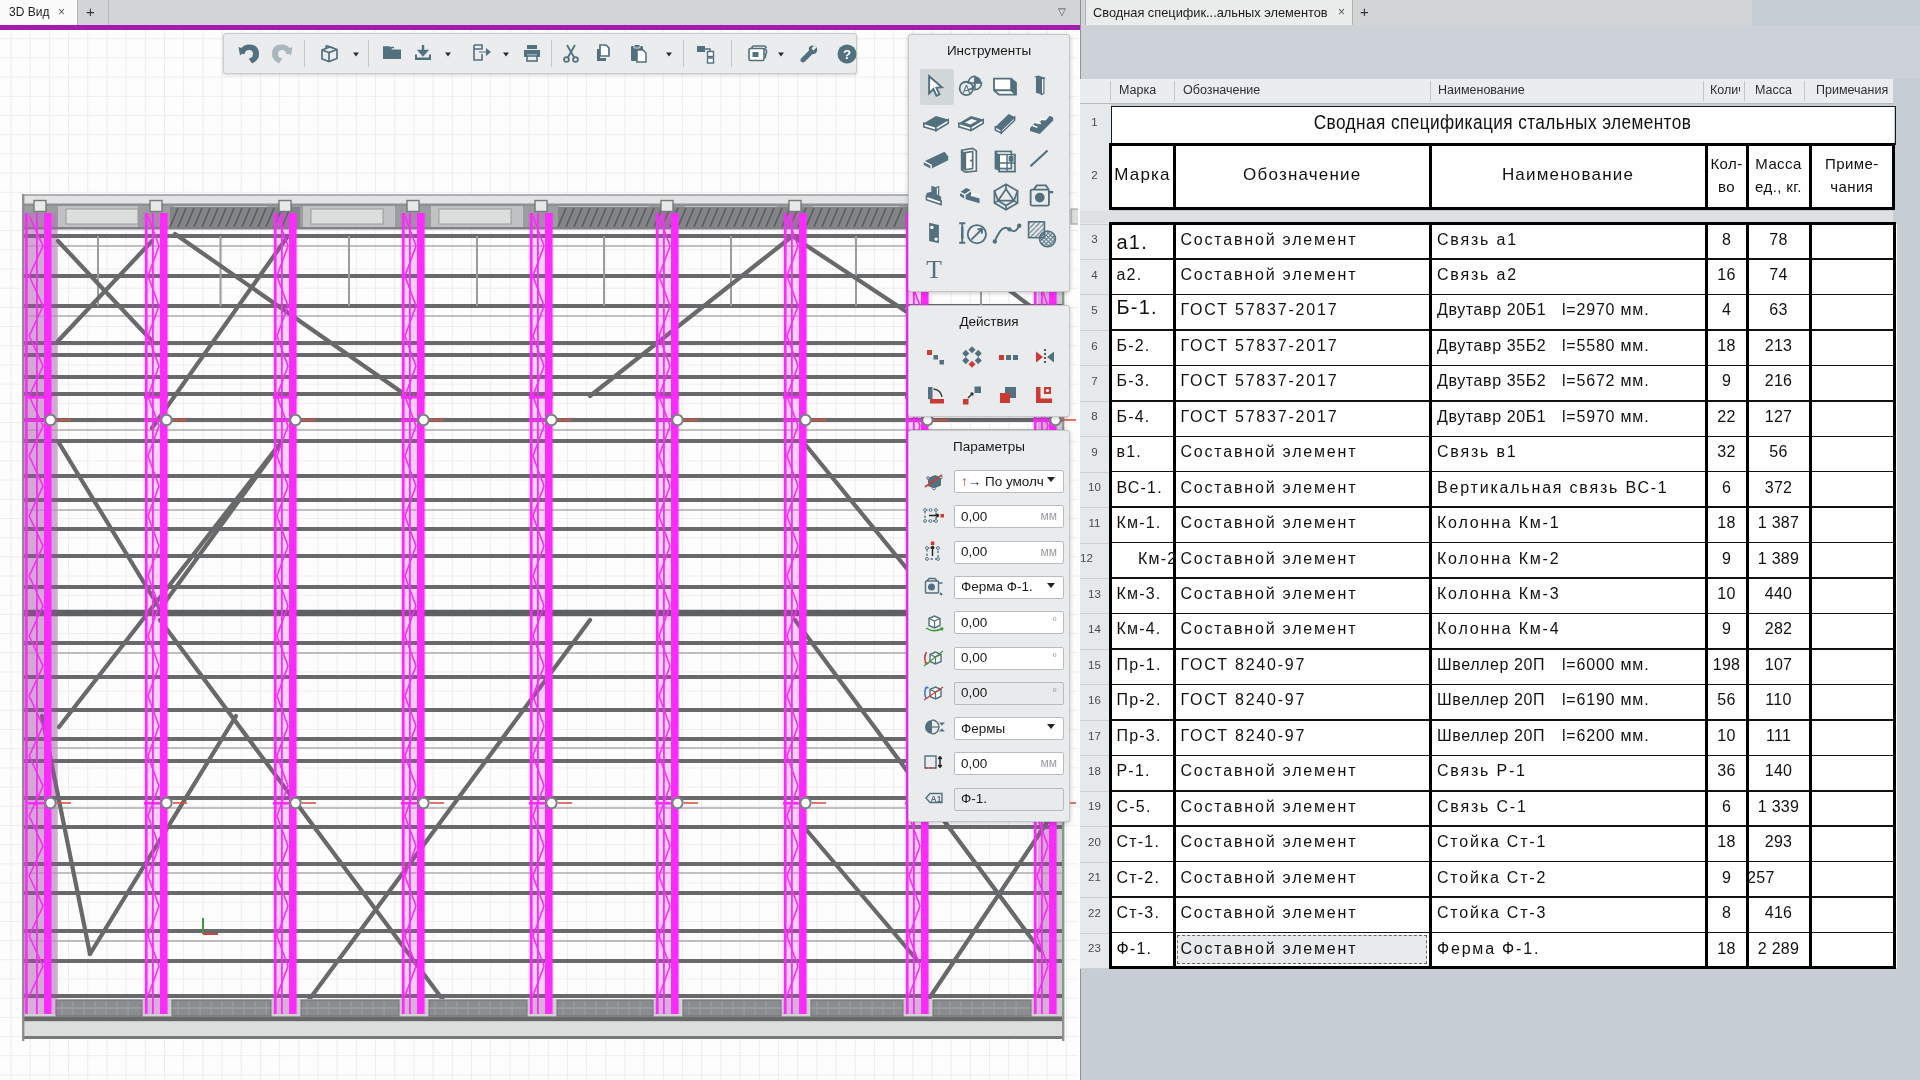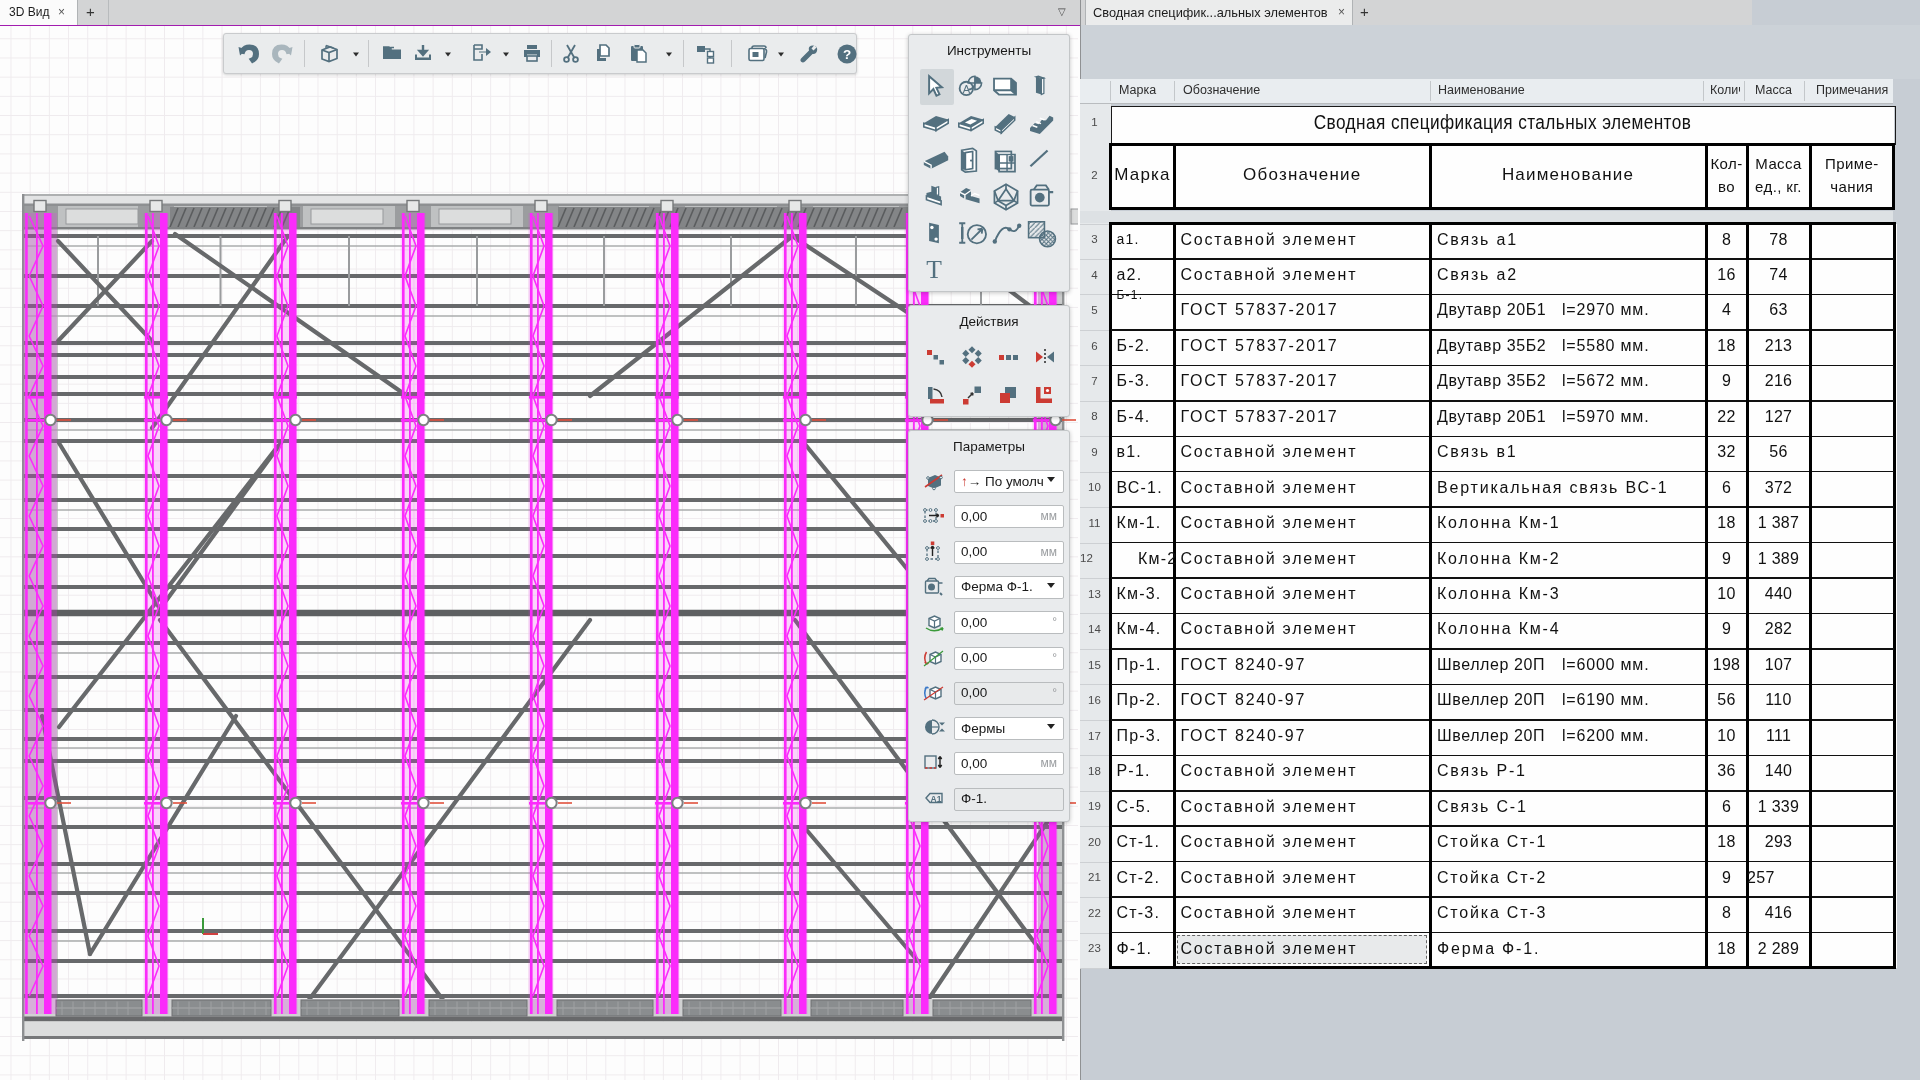--- a/index.html
+++ b/index.html
@@ -366,21 +366,21 @@
 <line x1="1062" y1="420" x2="1076" y2="420" stroke="#e0503c" stroke-width="1.6"></line>
 <circle cx="1055.5" cy="420" r="5.2" fill="#fff" stroke="#7d8082" stroke-width="2"></circle>
 <line x1="1062" y1="803" x2="1076" y2="803" stroke="#e0503c" stroke-width="1.6"></line>
 <circle cx="1055.5" cy="803" r="5.2" fill="#fff" stroke="#7d8082" stroke-width="2"></circle>
 <line x1="203" y1="918" x2="203" y2="934" stroke="#3a9a3a" stroke-width="2"></line>
 <line x1="203" y1="934" x2="218" y2="934" stroke="#d04040" stroke-width="2"></line>
 </svg>
     </div>
 </div>
 
-<div style="position:absolute;left:0;top:0;width:1080px;height:25px;background:#d3d4d5;border-bottom:1px solid #a21caf">
+<div style="position:absolute;left:0;top:0;width:1080px;height:25px;background:#d3d4d5;border-bottom:5px solid #a21caf">
  <div style="position:absolute;left:0;top:0;width:77px;height:25px;background:#fbfbfb;border-right:1px solid #b0b3b5"></div>
  <div style="position:absolute;left:9px;top:5px;font-size:12px;color:#1c1c1c">3D Вид</div>
  <div style="position:absolute;left:58px;top:5px;font-size:12px;color:#555">×</div>
  <div style="position:absolute;left:78px;top:0;width:30px;height:25px;border-right:1px solid #b8bbbd"></div>
  <div style="position:absolute;left:86px;top:3px;font-size:15px;color:#333">+</div>
  <div style="position:absolute;left:1058px;top:6px;font-size:10px;color:#444">▽</div>
 </div>
 
 <div style="position:absolute;left:223px;top:33px;width:632px;height:39px;background:#eaeced;border:1px solid #c9cbcd;border-radius:3px;box-shadow:0 1px 3px rgba(0,0,0,.18)">
 <div style="position:absolute;left:12px;top:8px">
@@ -980,31 +980,31 @@
 <div style="position:absolute;left:1110.5px;top:825.45px;width:783.0px;height:1.5px;background:#111"></div>
 <div style="position:absolute;left:1110.5px;top:860.9px;width:783.0px;height:1.5px;background:#111"></div>
 <div style="position:absolute;left:1110.5px;top:896.35px;width:783.0px;height:1.5px;background:#111"></div>
 <div style="position:absolute;left:1110.5px;top:931.8px;width:783.0px;height:1.5px;background:#111"></div>
 <div style="position:absolute;left:1173.0px;top:223.5px;width:3px;height:744.45px;background:#000"></div>
 <div style="position:absolute;left:1428.5px;top:223.5px;width:3px;height:744.45px;background:#000"></div>
 <div style="position:absolute;left:1704.5px;top:223.5px;width:3px;height:744.45px;background:#000"></div>
 <div style="position:absolute;left:1745.5px;top:223.5px;width:3px;height:744.45px;background:#000"></div>
 <div style="position:absolute;left:1808.5px;top:223.5px;width:3px;height:744.45px;background:#000"></div>
 <div style="position:absolute;left:1176.5px;top:934.5px;width:250.5px;height:29.450000000000003px;background:#e8eaeb;border:1.5px dashed #666;box-sizing:border-box"></div>
-<div class="cad" style="position:absolute;left:1116.5px;top:230.5px;font-size:14px;letter-spacing:1.2px">a1.</div>
+<div class="cad" style="position:absolute;left:1116.5px;top:230.5px;font-size:20px;letter-spacing:1.2px">a1.</div>
 <div class="cad" style="position:absolute;left:1180.5px;top:230.5px;font-size:16px;letter-spacing:1.8px">Составной элемент</div>
 <div class="cad" style="position:absolute;left:1437px;top:230.5px;font-size:16px;letter-spacing:1.8px">Связь a1</div>
 <div class="cad" style="position:absolute;left:1706px;top:230.5px;width:41px;text-align:center;font-size:16px;letter-spacing:0.3px">8</div>
 <div class="cad" style="position:absolute;left:1747px;top:230.5px;width:63px;text-align:center;font-size:16px;letter-spacing:0.3px">78</div>
 <div class="cad" style="position:absolute;left:1116.5px;top:265.95px;font-size:16px;letter-spacing:1.2px">a2.</div>
 <div class="cad" style="position:absolute;left:1180.5px;top:265.95px;font-size:16px;letter-spacing:1.8px">Составной элемент</div>
 <div class="cad" style="position:absolute;left:1437px;top:265.95px;font-size:16px;letter-spacing:1.8px">Связь a2</div>
 <div class="cad" style="position:absolute;left:1706px;top:265.95px;width:41px;text-align:center;font-size:16px;letter-spacing:0.3px">16</div>
 <div class="cad" style="position:absolute;left:1747px;top:265.95px;width:63px;text-align:center;font-size:16px;letter-spacing:0.3px">74</div>
-<div class="cad" style="position:absolute;left:1116.5px;top:288px;font-size:12px;letter-spacing:1.2px">Б-1.</div>
+<div class="cad" style="position:absolute;left:1116.5px;top:296px;font-size:20px;letter-spacing:1.2px">Б-1.</div>
 <div class="cad" style="position:absolute;left:1180.5px;top:301.4px;font-size:16px;letter-spacing:1.8px">ГОСТ 57837-2017</div>
 <div class="cad" style="position:absolute;left:1437px;top:301.4px;font-size:16px;letter-spacing:0.6px">Двутавр 20Б1</div>
 <div class="cad" style="position:absolute;left:1562px;top:301.4px;font-size:16px;letter-spacing:0.8px">l=2970 мм.</div>
 <div class="cad" style="position:absolute;left:1706px;top:301.4px;width:41px;text-align:center;font-size:16px;letter-spacing:0.3px">4</div>
 <div class="cad" style="position:absolute;left:1747px;top:301.4px;width:63px;text-align:center;font-size:16px;letter-spacing:0.3px">63</div>
 <div class="cad" style="position:absolute;left:1116.5px;top:336.85px;font-size:16px;letter-spacing:1.2px">Б-2.</div>
 <div class="cad" style="position:absolute;left:1180.5px;top:336.85px;font-size:16px;letter-spacing:1.8px">ГОСТ 57837-2017</div>
 <div class="cad" style="position:absolute;left:1437px;top:336.85px;font-size:16px;letter-spacing:0.6px">Двутавр 35Б2</div>
 <div class="cad" style="position:absolute;left:1562px;top:336.85px;font-size:16px;letter-spacing:0.8px">l=5580 мм.</div>
 <div class="cad" style="position:absolute;left:1706px;top:336.85px;width:41px;text-align:center;font-size:16px;letter-spacing:0.3px">18</div>

